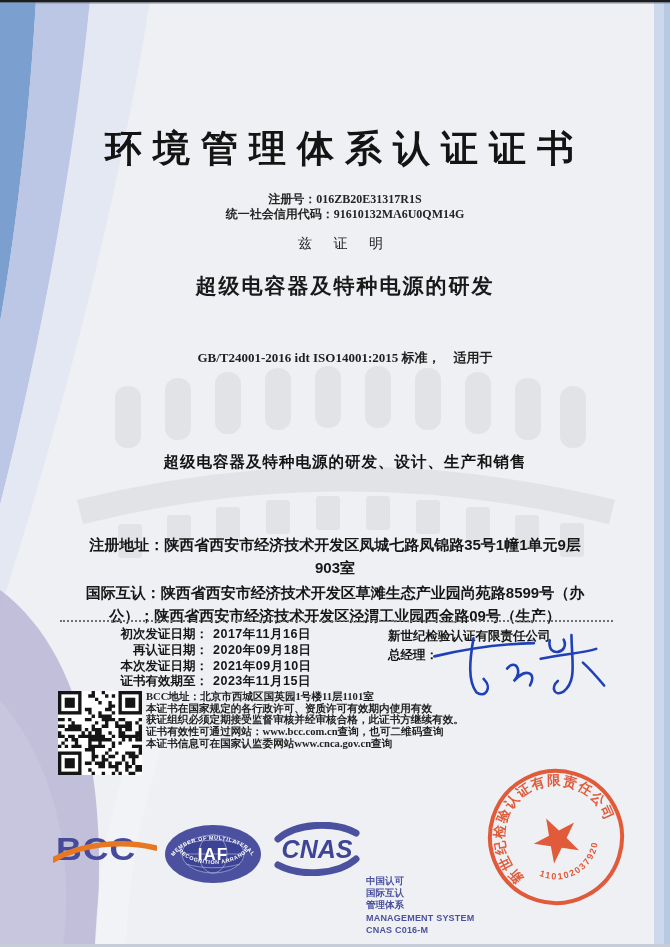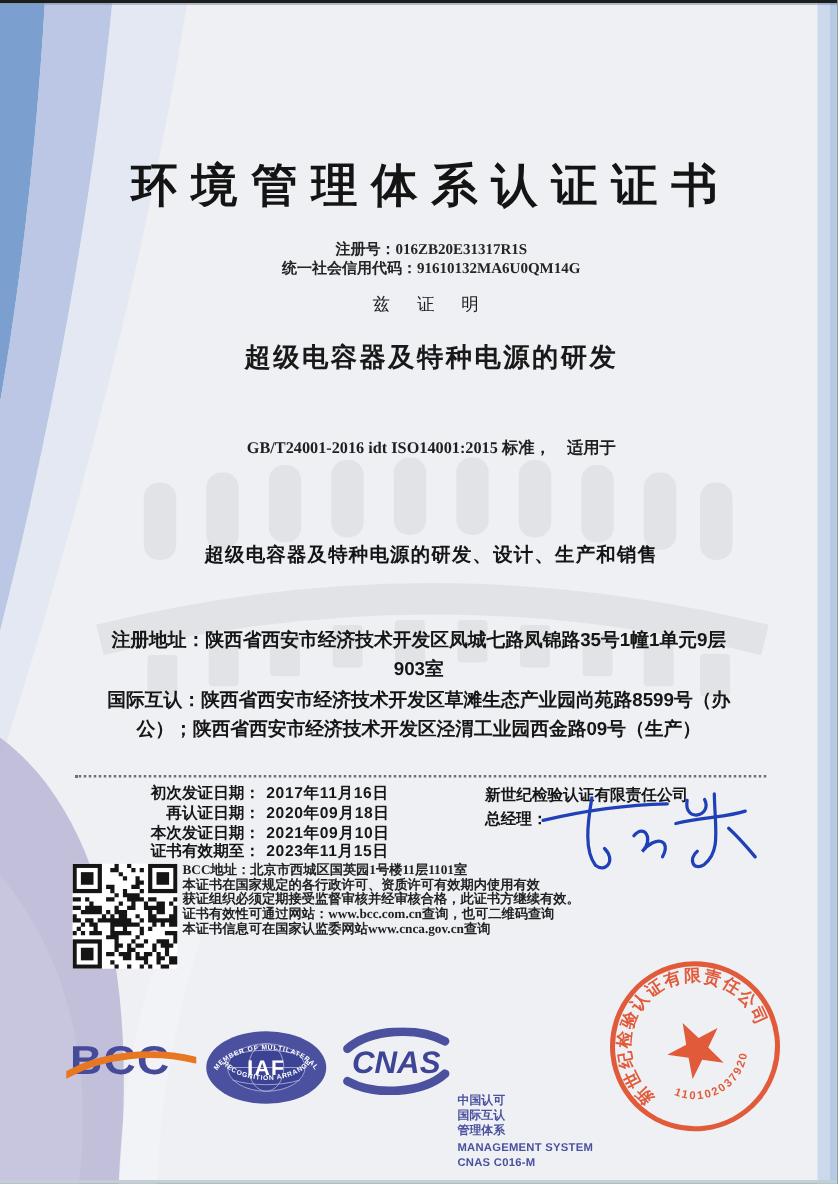--- a/index.html
+++ b/index.html
@@ -1,31 +1,31 @@
 <!DOCTYPE html>
 <html><head>
 <meta charset="utf-8">
 <style>
   html,body{margin:0;padding:0;background:#555;}
-  .page{position:relative;width:670px;height:947px;margin:0 auto;background:#22c55e;overflow:hidden;
+  .page{position:relative;width:670px;height:947px;margin:0 auto;background:#bef264;overflow:hidden;
         font-family:"Liberation Sans","DejaVu Sans",sans-serif;color:#1f1f1f;}
   .abs{position:absolute;}
   .serif{font-family:"Liberation Serif","DejaVu Serif",serif;}
   .sans{font-family:"Liberation Sans","DejaVu Sans",sans-serif;}
   .center{left:40px;right:20px;text-align:center;}
 
   .title{top:124px;font-size:37px;font-weight:600;letter-spacing:11px;color:#141414;}
   .reg-line{top:191px;font-size:12px;font-weight:700;color:#242424;}
   .credit-line{top:206px;font-size:12px;font-weight:700;color:#242424;}
   .certify{top:235px;font-size:14px;font-weight:400;letter-spacing:9px;color:#1c1c1c;}
   .company{top:272px;font-size:21px;font-weight:600;letter-spacing:2px;color:#191919;}
   .conform{top:330px;font-size:13px;font-weight:700;}
   .standard{top:349px;font-size:13px;font-weight:700;}
-  .scope{top:434px;font-size:15.5px;font-weight:700;letter-spacing:1px;color:#151515;}
-  .addr{left:78px;width:514px;text-align:center;font-size:15px;font-weight:700;line-height:23px;color:#161616;}
+  .scope{top:452px;font-size:15.5px;font-weight:700;letter-spacing:1px;color:#151515;}
+  .addr{left:78px;width:514px;text-align:center;font-size:15px;font-weight:700;line-height:23px;color:#161616;margin-top:32px;}
   .addr1{top:501px;}
   .addr2{top:549px;}
 
   .dotline{top:620px;left:60px;width:553px;border-top:2px dotted #6f6f6f;height:0;}
 
   .dates{top:627px;left:84px;font-size:12.5px;font-weight:700;line-height:15.8px;color:#161616;}
   .dates .row{display:flex;}
   .dates .lbl{display:inline-block;width:124px;text-align:right;}
   .dates .val{display:inline-block;margin-left:5px;letter-spacing:.5px;}
 

